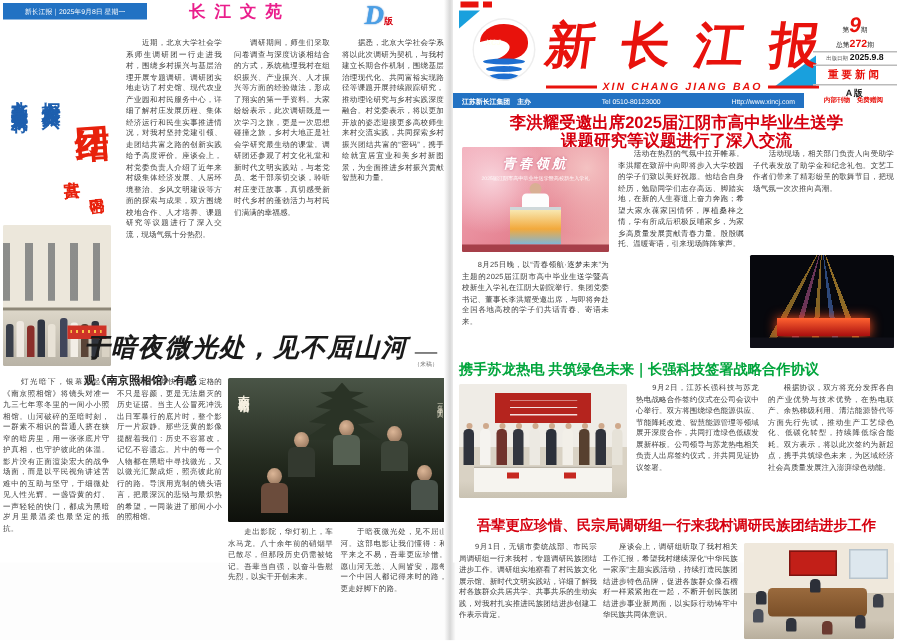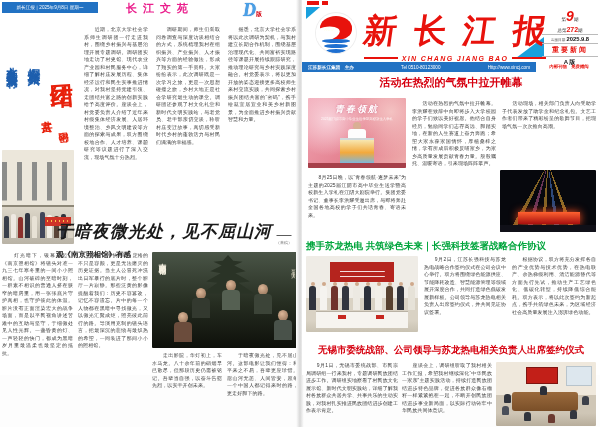--- a/index.html
+++ b/index.html
@@ -198,21 +198,22 @@
     <div class="infobar">
       <div class="blue">
         <span style="font-weight:bold;">江苏新长江集团　主办</span>
         <span>Tel 0510-80123000</span>
         <span>Http://www.xincj.com</span>
       </div>
       <div class="note">内部刊物　免费赠阅</div>
     </div>
 
     <div class="abs head-red" style="left:4px;top:76px;width:290px;font-size:11px;line-height:1.1;">
-      <div>活动在热烈的气氛中拉开帷幕</div>
+      <div>李洪耀受邀出席2025届江阴市高中毕业生送学</div>
+      <div>课题研究等议题进行了深入交流</div>
     </div>
 
     <div class="photo podium" style="left:6px;top:98px;width:98px;height:70px;">
       <div class="slogan">青春领航</div>
       <div class="sub">2025届江阴市高中毕业生送学暨高校新生入学礼</div>
       <div class="head"></div>
       <div class="shirt"></div>
       <div class="desk"></div>
       <div class="floor"></div>
     </div>
@@ -245,21 +246,21 @@
       </div>
       <div class="table">
         <div class="doc" style="left:22px;"></div>
         <div class="doc" style="left:60px;"></div>
       </div>
     </div>
 
     <div class="col" style="left:122px;top:256px;width:82px;height:76px;">　　9月2日，江苏长强科技与苏龙热电战略合作签约仪式在公司会议中心举行。双方将围绕绿色能源供应、节能降耗改造、智慧能源管理等领域展开深度合作，共同打造绿色低碳发展新样板。公司领导与苏龙热电相关负责人出席签约仪式，并共同见证协议签署。</div>
     <div class="col" style="left:210px;top:256px;width:84px;height:76px;">　　根据协议，双方将充分发挥各自的产业优势与技术优势，在热电联产、余热梯级利用、清洁能源替代等方面先行先试，推动生产工艺绿色化、低碳化转型，持续降低综合能耗。双方表示，将以此次签约为新起点，携手共筑绿色未来，为区域经济社会高质量发展注入澎湃绿色动能。</div>
 
-    <div class="abs head-red" style="left:4px;top:344px;width:290px;font-size:9.5px;">无锡市委统战部、公司领导与苏龙热电相关负责人出席签约仪式</div>
+    <div class="abs head-red" style="left:4px;top:344px;width:290px;font-size:9.5px;">吾辈更应珍惜、民宗局调研组一行来我村调研民族团结进步工作</div>
 
     <div class="col" style="left:4px;top:362px;width:92px;height:64px;">　　9月1日，无锡市委统战部、市民宗局调研组一行来我村，专题调研民族团结进步工作。调研组实地察看了村民族文化展示馆、新时代文明实践站，详细了解我村各族群众共居共学、共事共乐的生动实践，对我村扎实推进民族团结进步创建工作表示肯定。</div>
     <div class="col" style="left:100px;top:362px;width:90px;height:64px;">　　座谈会上，调研组听取了我村相关工作汇报，希望我村继续深化“中华民族一家亲”主题实践活动，持续打造民族团结进步特色品牌，促进各族群众像石榴籽一样紧紧抱在一起，不断开创民族团结进步事业新局面，以实际行动铸牢中华民族共同体意识。</div>
 
     <div class="photo meeting" style="left:194px;top:362px;width:100px;height:64px;">
       <div class="screen"></div>
       <div class="window"></div>
       <div class="table"></div>
       <div class="p" style="left:8px;top:32px;background:#2f333c;"></div>
       <div class="p" style="left:6px;top:44px;background:#4a4f5a;"></div>

